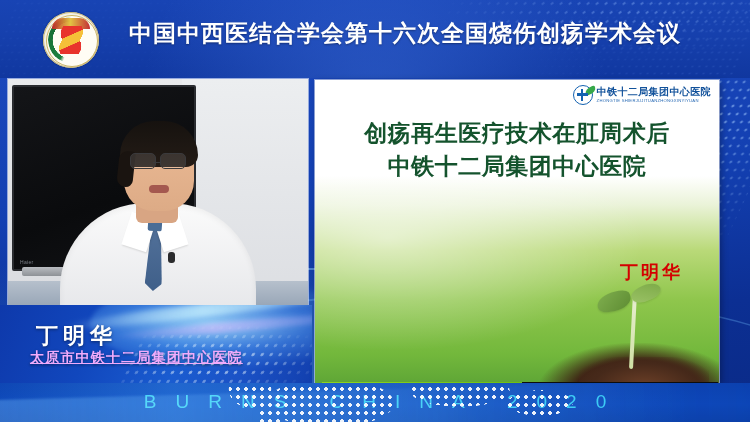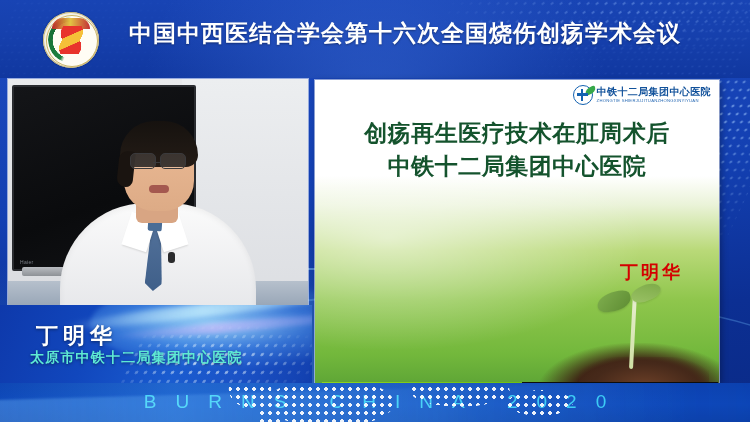--- a/index.html
+++ b/index.html
@@ -263,24 +263,25 @@
     -webkit-mask-image:radial-gradient(ellipse at 40% 55%, #000 0%, transparent 68%);
             mask-image:radial-gradient(ellipse at 40% 55%, #000 0%, transparent 68%);
   }
   .cap-name{
     position:absolute;left:36px;top:16px;color:#ffffff;
     font-size:22px;font-weight:bold;letter-spacing:5px;
     font-family:"DejaVu Sans","Liberation Sans",sans-serif;
     text-shadow:0 1px 3px rgba(0,0,0,.45);
   }
   .cap-org{
-    position:absolute;left:30px;top:44px;color:#5eead4;
+    position:absolute;left:30px;top:44px;color:#f0abfc;
     font-size:14px;font-weight:bold;letter-spacing:1.2px;
     font-family:"DejaVu Sans","Liberation Sans",sans-serif;
     text-shadow:0 1px 3px rgba(0,0,0,.45);
+    text-decoration:underline;
   }
 
   
   .slide{
     position:absolute;left:315px;top:80px;width:404px;height:303px;
     background:#ffffff;overflow:hidden;
     box-shadow:0 0 0 1px rgba(255,255,255,.5), 2px 2px 7px rgba(0,0,0,.35);
   }
   .slide-green{
     position:absolute;left:0;top:96px;width:100%;height:207px;

